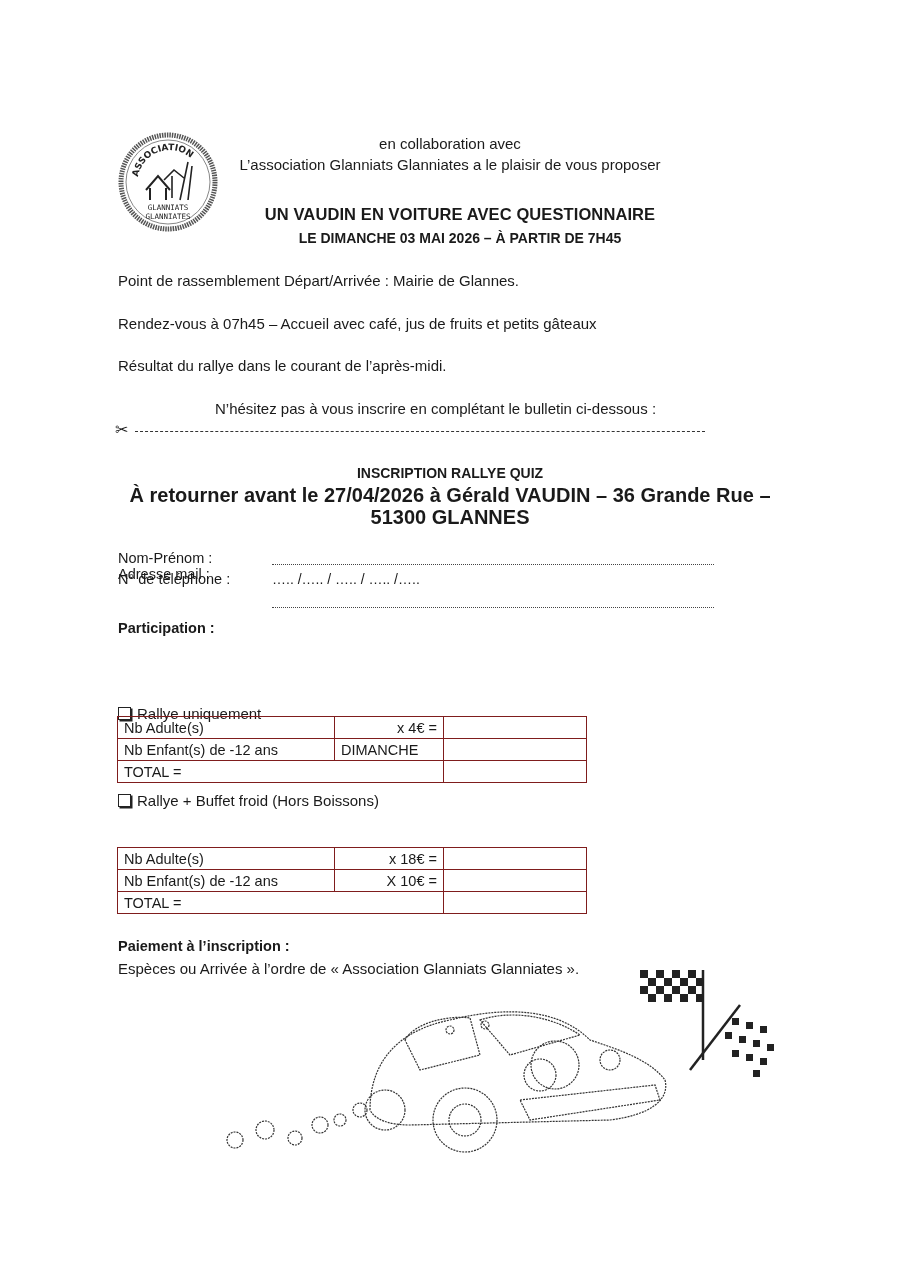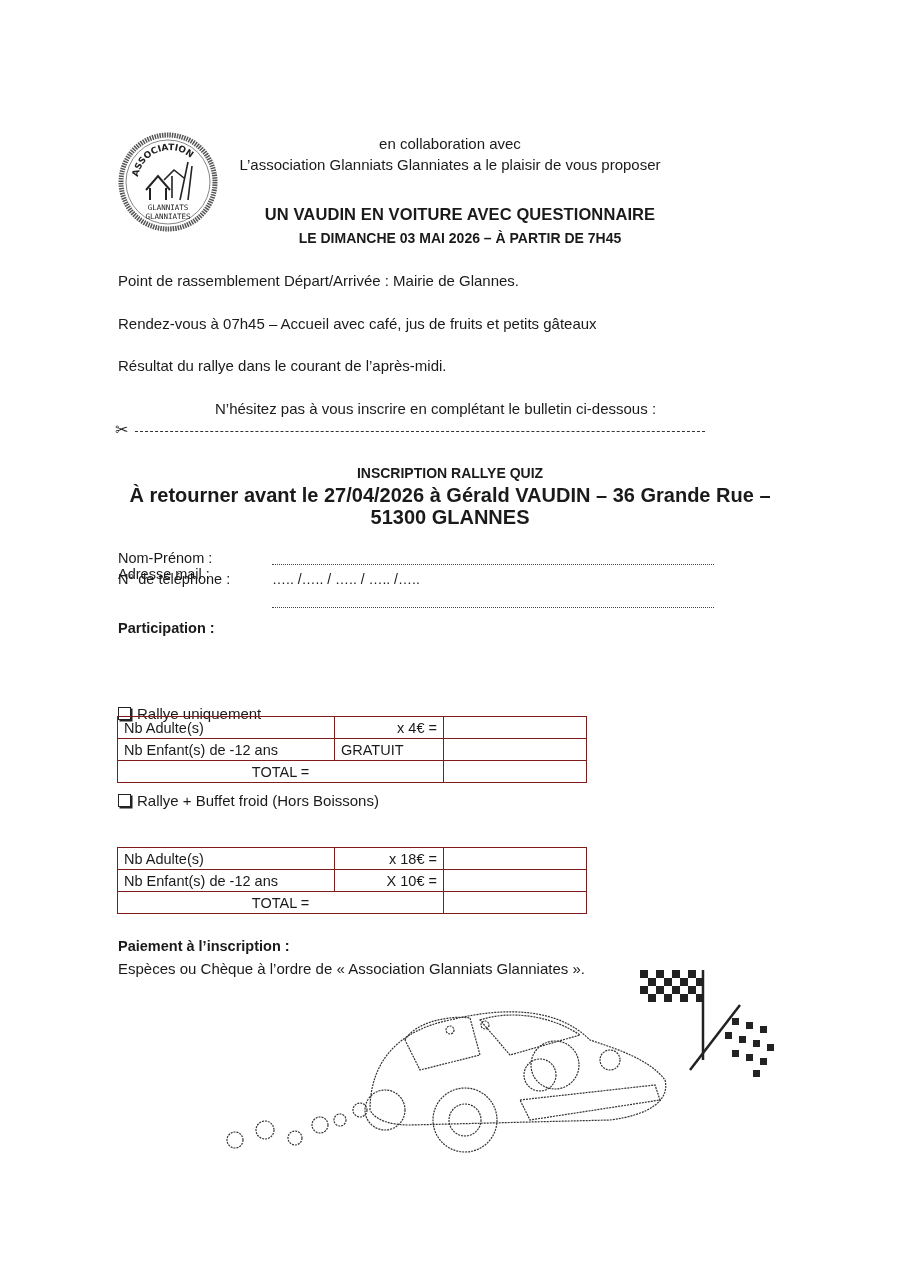--- a/index.html
+++ b/index.html
@@ -20,21 +20,21 @@
   .phone { left: 272px; font-size: 14px; }
   .bold { font-weight: bold; }
   .checkbox-line { left: 118px; font-size: 15px; display: flex; align-items: center; gap: 6px; }
   .box { width: 11px; height: 11px; border: 1.5px solid #222; box-shadow: 1.5px 1.5px 0 #222; display: inline-block; }
   table.price { position: absolute; left: 117px; border-collapse: collapse; font-size: 14.5px; }
   table.price td { border: 1px solid #7f1d1d; height: 21px; padding: 0 6px; }
   table.price td.c1 { width: 204px; }
   table.price td.c2 { width: 96px; text-align: right; }
   table.price td.c2.left { text-align: left; }
   table.price td.c3 { width: 130px; }
-  table.price td.total { text-align: center; }
+  table.price td.total { text-align: left; }
   .illus { left: 210px; top: 960px; width: 600px; height: 200px; }
 </style>
 </head>
 <body>
 
 <div class="abs logo">
   <svg width="100" height="100" viewBox="0 0 100 100">
     <circle cx="50" cy="50" r="47" fill="none" stroke="#555" stroke-width="5" stroke-dasharray="1.5 1"></circle>
     <circle cx="50" cy="50" r="42" fill="none" stroke="#888" stroke-width="1"></circle>
     <defs>
@@ -89,21 +89,21 @@
 
 <table class="price" style="top:716px;">
   <tbody>
       <tr>
     <td class="c1">Nb Adulte(s)</td>
     <td class="c2">x 4€ =</td>
     <td class="c3"></td>
   </tr>
   <tr>
     <td class="c1">Nb Enfant(s) de -12 ans</td>
-    <td class="c2 left">GRATUIT</td>
+    <td class="c2 left">DIMANCHE</td>
     <td class="c3"></td>
   </tr>
   <tr>
     <td colspan="2" class="total">TOTAL =</td>
     <td class="c3"></td>
   </tr>
 </tbody>
   </table>
 
 <div class="abs checkbox-line" style="top:792px;">
@@ -124,21 +124,21 @@
     <td class="c3"></td>
   </tr>
   <tr>
     <td colspan="2" class="total">TOTAL =</td>
     <td class="c3"></td>
   </tr>
 </tbody>
   </table>
 
 <div class="abs para bold" style="top:938px; font-size:14.5px;">Paiement à l’inscription :</div>
-<div class="abs para" style="top:960px;">Espèces ou Chèque à l’ordre de « Association Glanniats Glanniates ».</div>
+<div class="abs para" style="top:960px;">Espèces ou Arrivée à l’ordre de « Association Glanniats Glanniates ».</div>
 
 <div class="abs illus">
   <svg width="600" height="200" viewBox="0 0 600 200">
     <g fill="none" stroke="#333" stroke-width="1.2" stroke-dasharray="2 1">
 
       <circle cx="25" cy="180" r="8"></circle>
         <circle cx="55" cy="170" r="9"></circle>
         <circle cx="85" cy="178" r="7"></circle>
       <circle cx="110" cy="165" r="8"></circle>
         <circle cx="130" cy="160" r="6"></circle>

